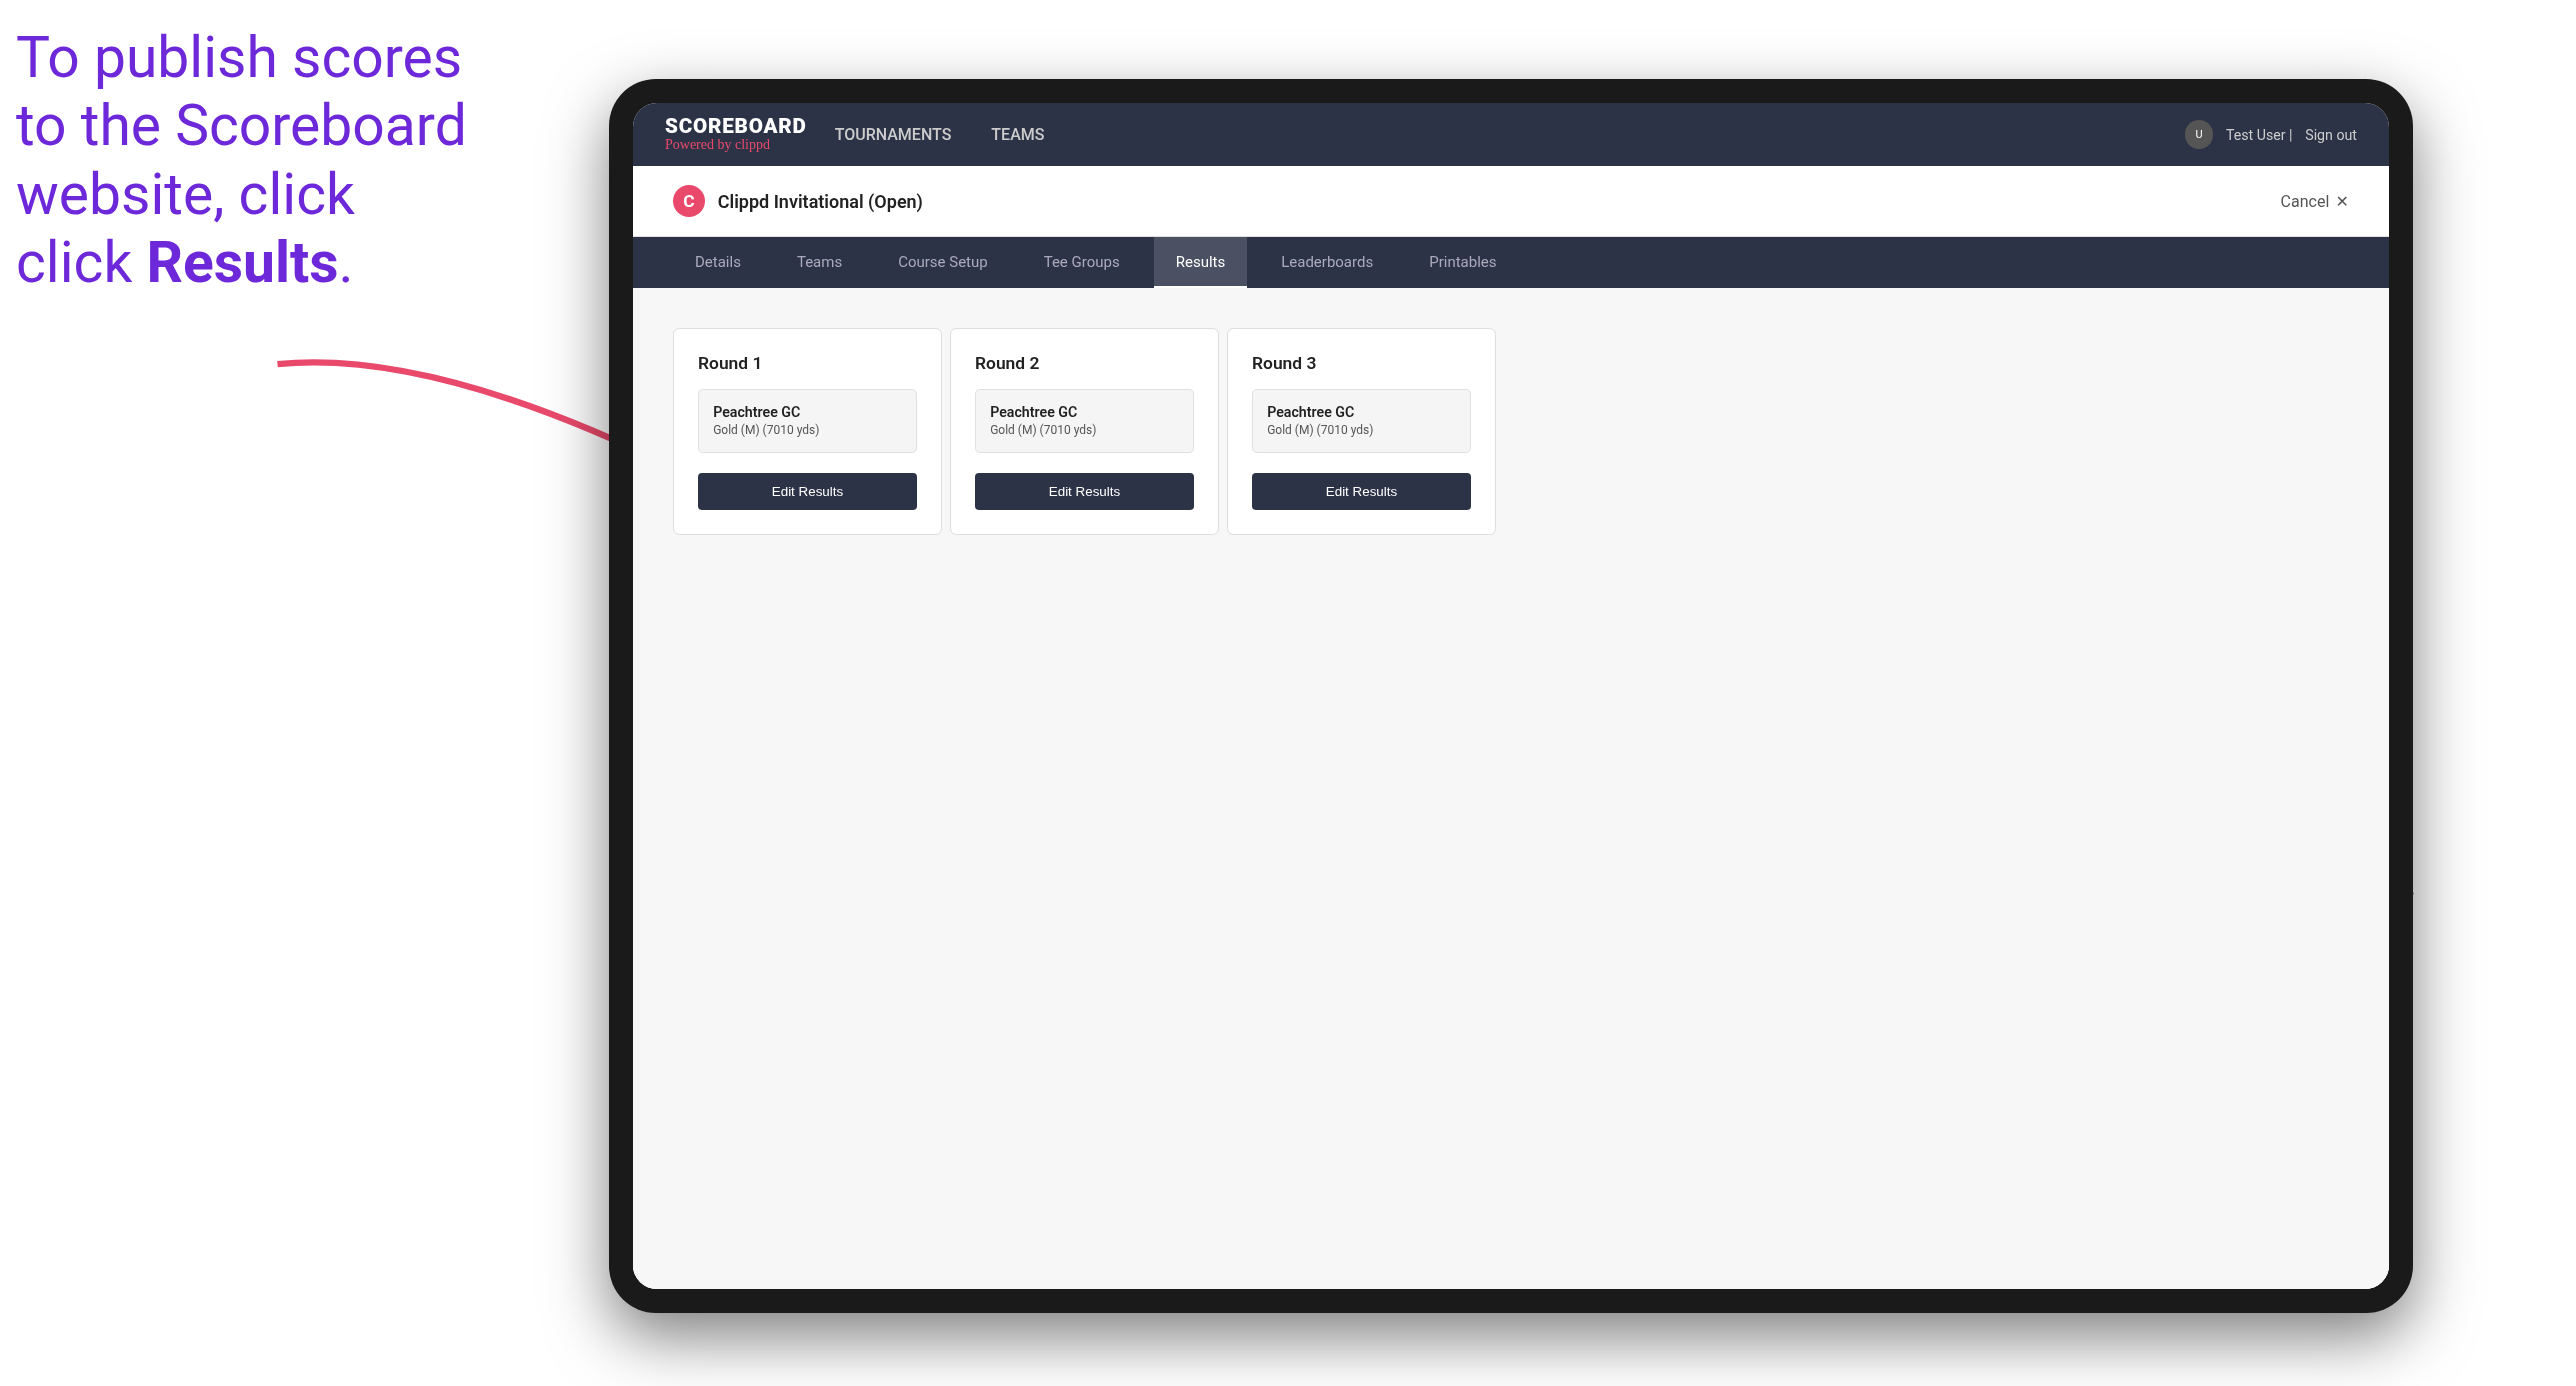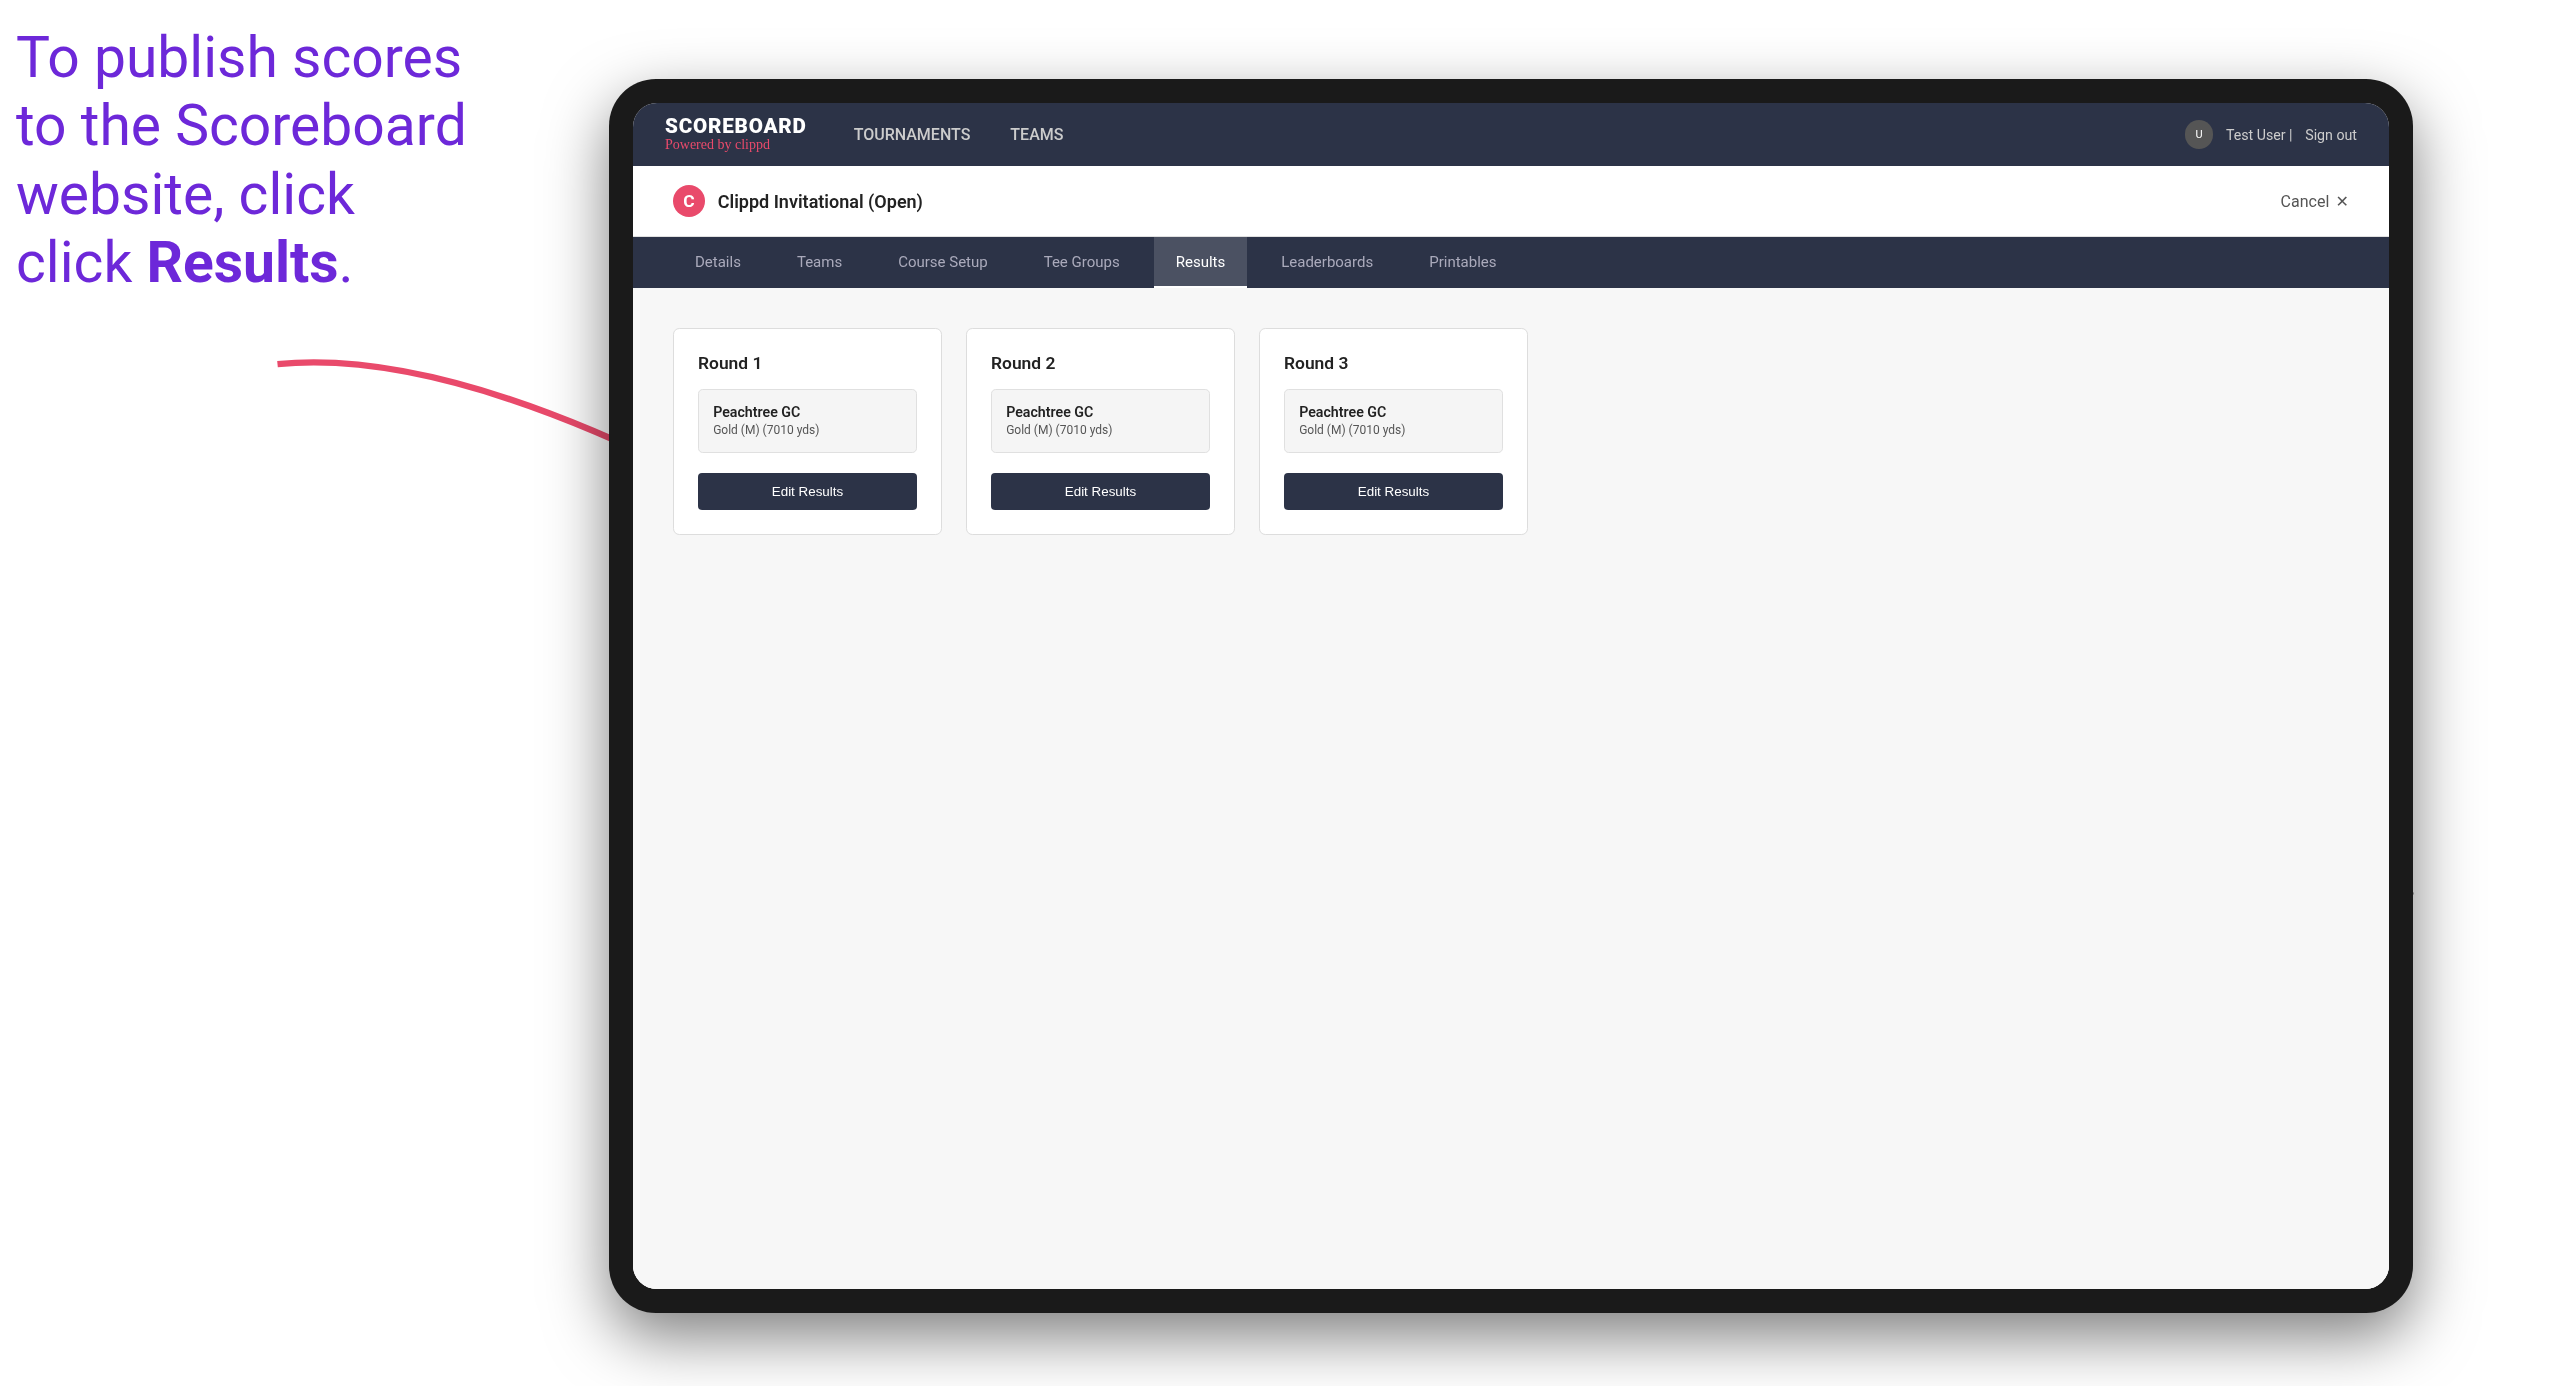--- a/index.html
+++ b/index.html
@@ -71,21 +71,21 @@
       display: flex;
       align-items: center;
       padding: 0 32px;
       height: 63px;
       flex-shrink: 0;
     }
 
     .logo-area {
       display: flex;
       flex-direction: column;
-      margin-right: 47px;
+      margin-right: 28px;
     }
 
     .logo-title {
       color: #fff;
       font-size: 20.6px;
       font-weight: 900;
       letter-spacing: 0.8px;
       text-transform: uppercase;
       line-height: 1;
     }
@@ -221,21 +221,21 @@
     
     .main-content {
       flex: 1;
       padding: 40px;
       background: #f7f7f7;
       overflow-y: auto;
     }
 
     .rounds-grid {
       display: flex;
-      gap: 24px;
+      gap: 8px;
     }
 
     .round-card {
       background: #fff;
       border: 0.8px solid #ddd;
       border-radius: 6.3px;
       padding: 24px;
       width: 269px;
       flex-shrink: 0;
     }

